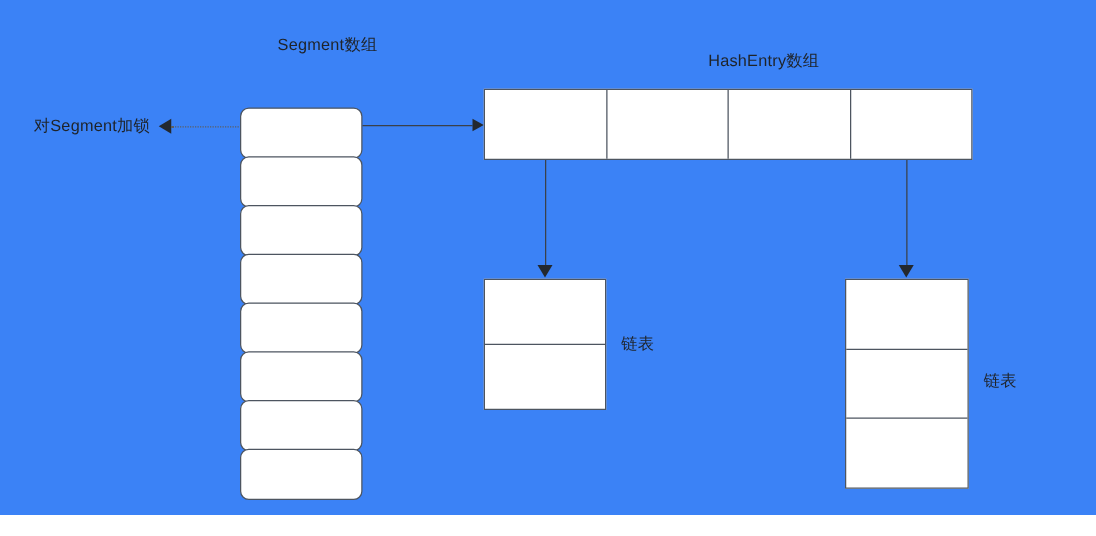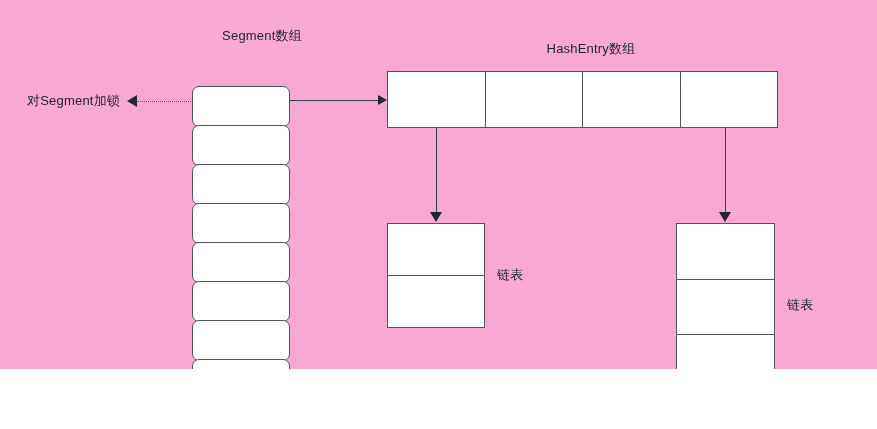--- a/index.html
+++ b/index.html
@@ -7,22 +7,22 @@
     padding: 0;
     background: #ffffff;
   }
   body {
     font-family: "Liberation Sans", "DejaVu Sans", sans-serif;
     color: #2b2f36;
   }
   #canvas {
     position: relative;
     width: 877px;
-    height: 369px;
-    background: #f9a8d4;
+    height: 412px;
+    background: #3b82f6;
     overflow: hidden;
   }
   .lbl {
     position: absolute;
     font-size: 13px;
     line-height: 16px;
     color: #1f2328;
     white-space: nowrap;
     letter-spacing: 0.2px;
   }
@@ -126,21 +126,21 @@
 </style>
 </head>
 <body>
 
 <div id="canvas">
 
   <div class="lbl center" style="left:197px; top:28px; width:130px;">
     <div>Segment数组</div>
   </div>
 
-  <div class="lbl center" style="left:518px; top:41px; width:146px;">HashEntry数组</div>
+  <div class="lbl center" style="left:538px; top:41px; width:146px;">HashEntry数组</div>
 
   <div class="lbl" style="left:27px; top:93px;">对Segment加锁</div>
   <div class="arrow-left" style="left:127px; top:95px;"></div>
   <div class="dotline" style="left:137px; top:101px; width:56px;"></div>
 
   <div id="segment-column">
     <div class="segment-cell"></div>
     <div class="segment-cell"></div>
     <div class="segment-cell"></div>
     <div class="segment-cell"></div>

